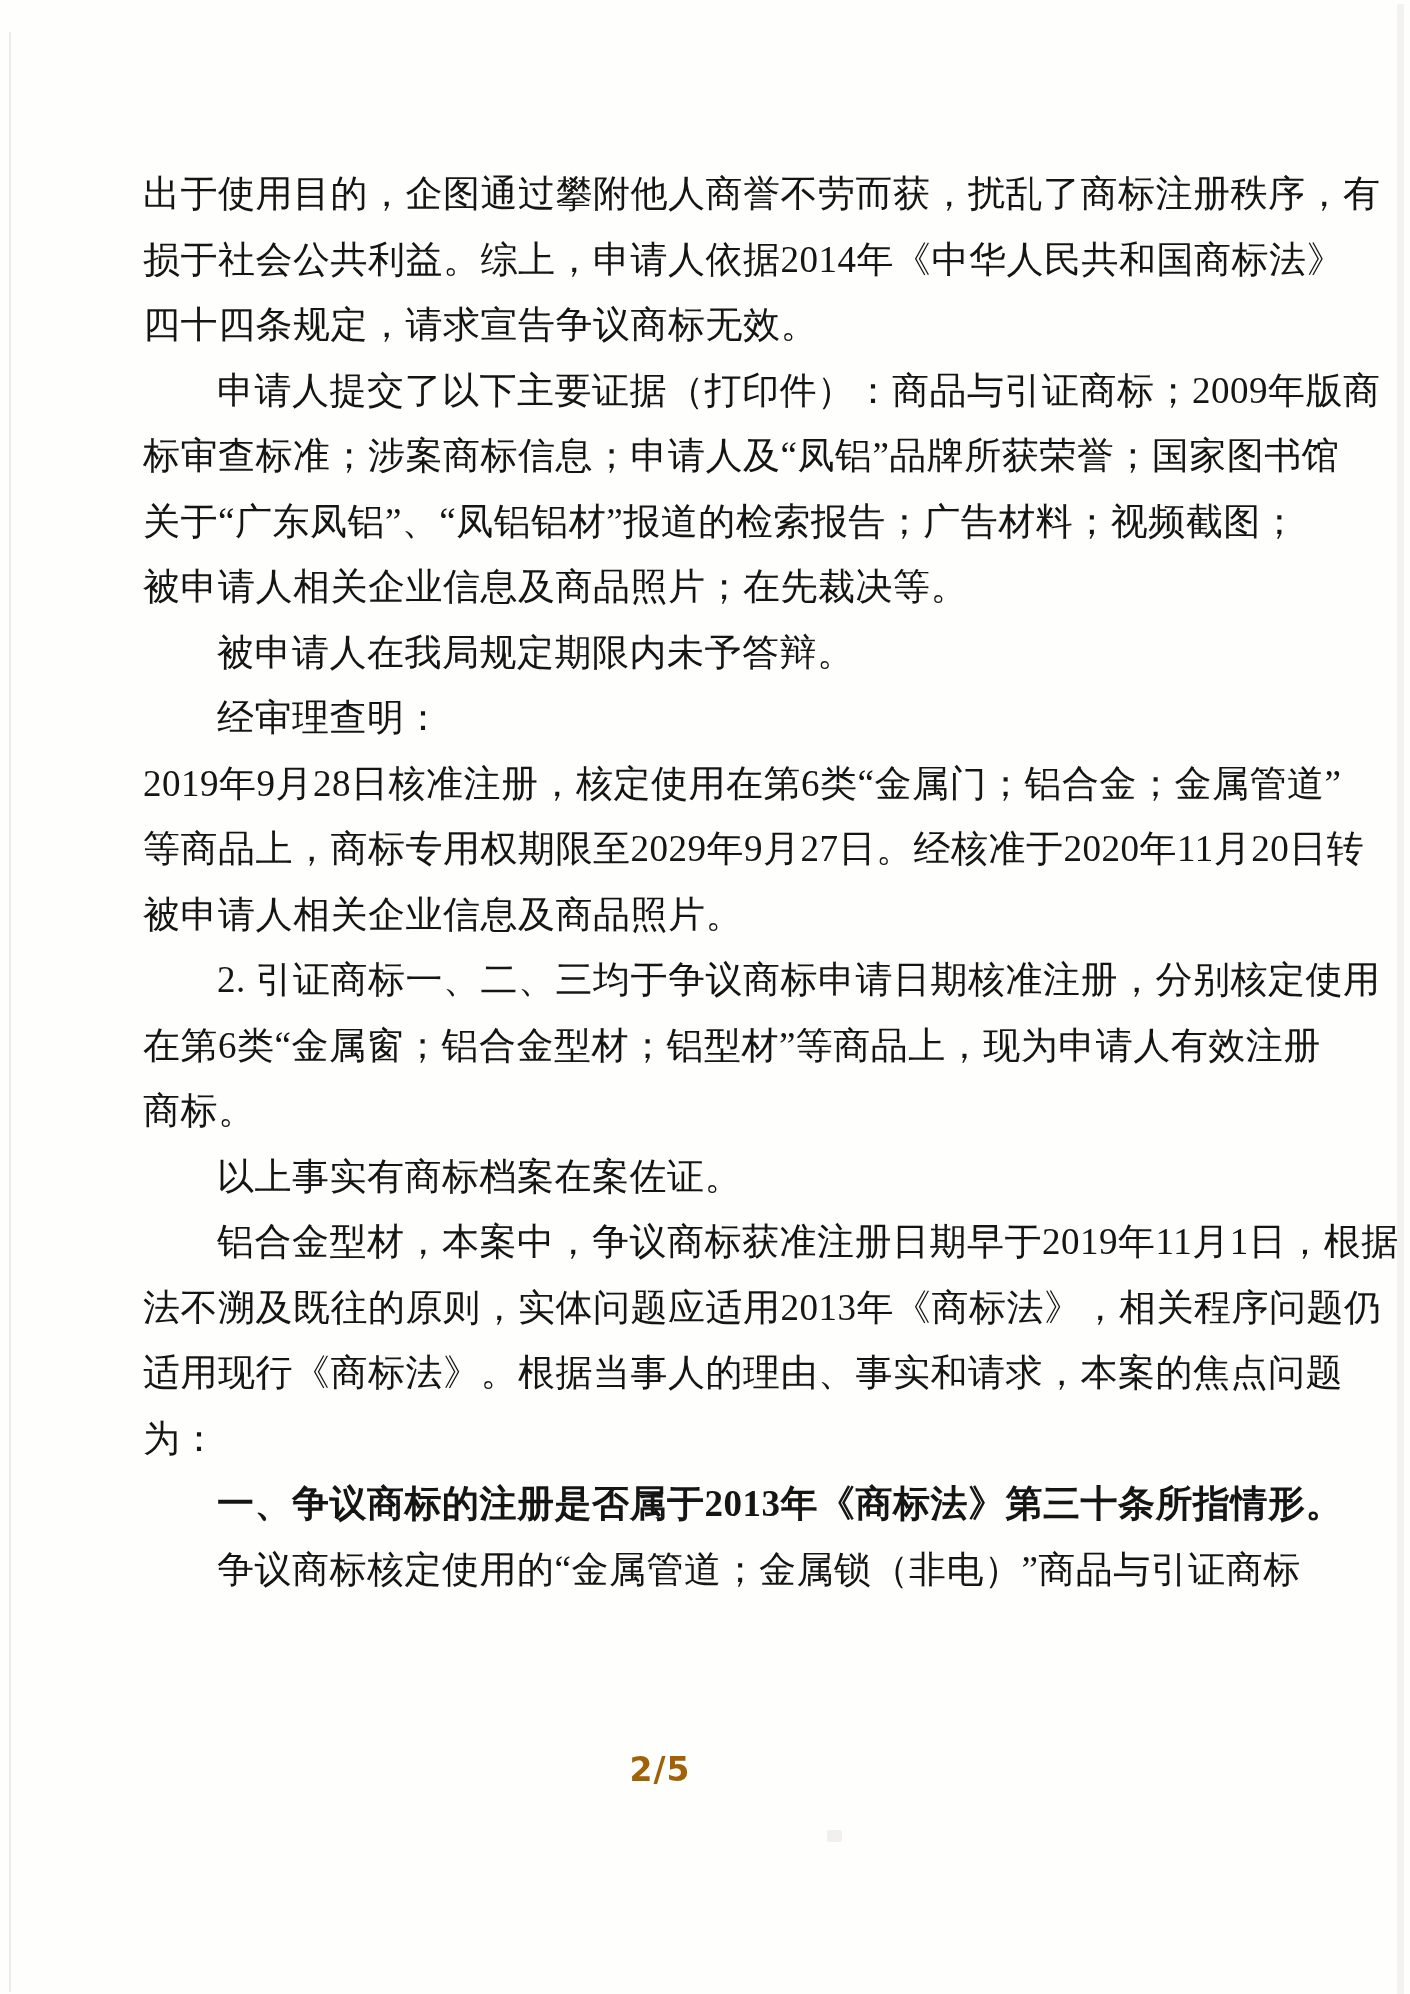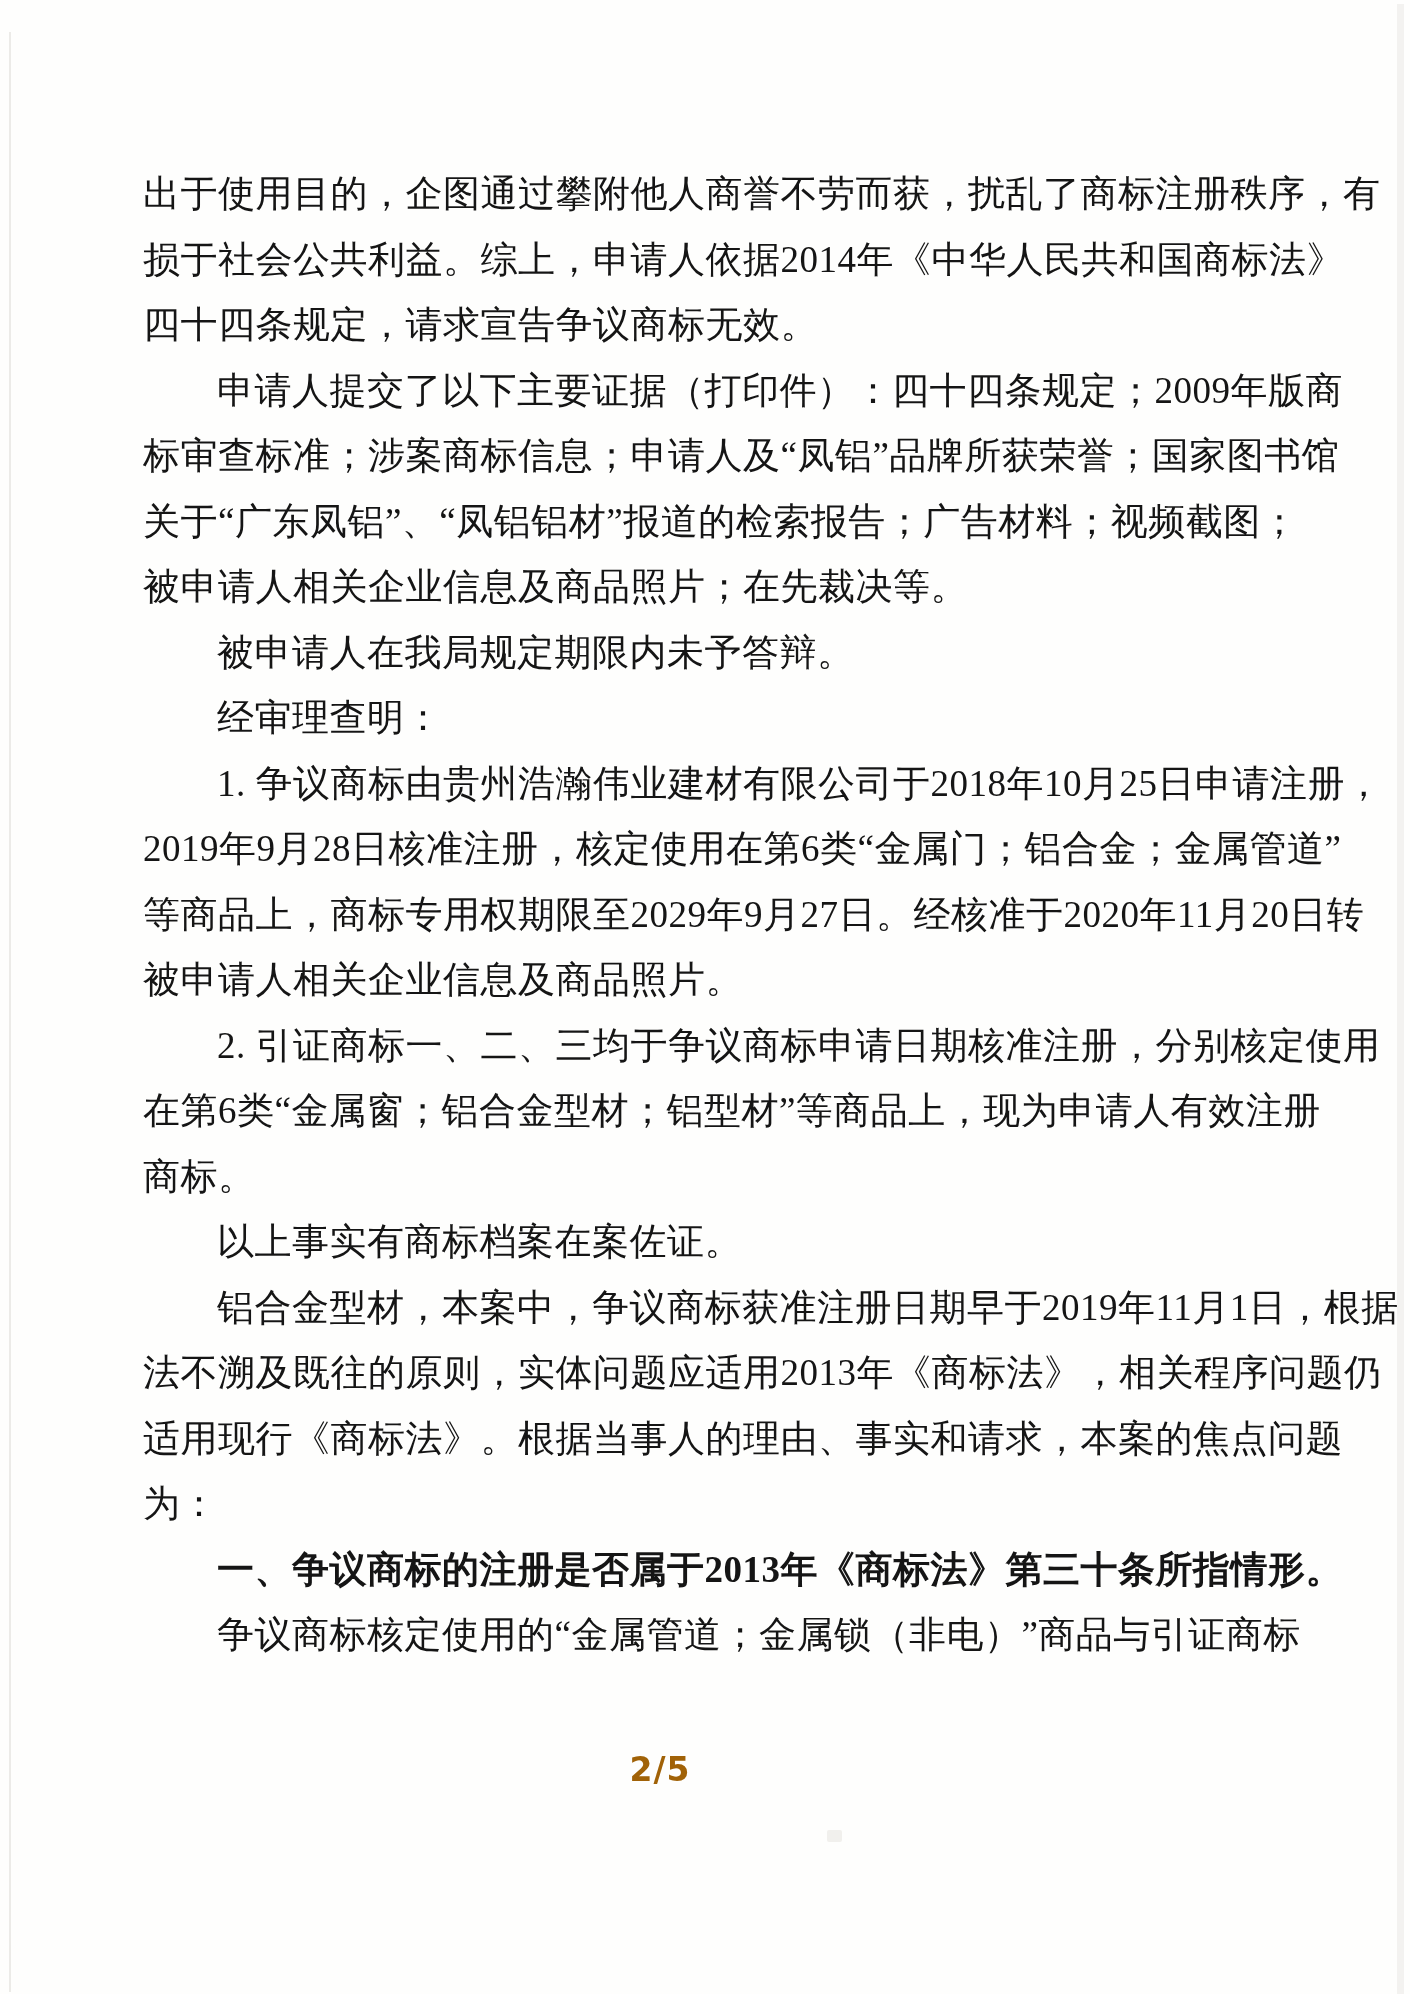--- a/index.html
+++ b/index.html
@@ -74,27 +74,26 @@
 
 <div class="page">
   <div class="scan-edge-left"></div>
   <div class="scan-edge-right"></div>
   <div class="scan-blob"></div>
 
   <div class="content" id="doc-lines">
       <div class="line">出于使用目的，企图通过攀附他人商誉不劳而获，扰乱了商标注册秩序，有</div>
       <div class="line">损于社会公共利益。综上，申请人依据2014年《中华人民共和国商标法》</div>
       <div class="line">四十四条规定，请求宣告争议商标无效。</div>
-      <div class="line indent">申请人提交了以下主要证据（打印件）：四十四条规定；2009年版商</div>
+      <div class="line indent">申请人提交了以下主要证据（打印件）：商品与引证商标；2009年版商</div>
       <div class="line">标审查标准；涉案商标信息；申请人及“凤铝”品牌所获荣誉；国家图书馆</div>
       <div class="line">关于“广东凤铝”、“凤铝铝材”报道的检索报告；广告材料；视频截图；</div>
       <div class="line">被申请人相关企业信息及商品照片；在先裁决等。</div>
       <div class="line indent">被申请人在我局规定期限内未予答辩。</div>
       <div class="line indent">经审理查明：</div>
-      <div class="line indent">1. 争议商标由贵州浩瀚伟业建材有限公司于2018年10月25日申请注册，</div>
       <div class="line">2019年9月28日核准注册，核定使用在第6类“金属门；铝合金；金属管道”</div>
       <div class="line">等商品上，商标专用权期限至2029年9月27日。经核准于2020年11月20日转</div>
       <div class="line">被申请人相关企业信息及商品照片。</div>
       <div class="line indent">2. 引证商标一、二、三均于争议商标申请日期核准注册，分别核定使用</div>
       <div class="line">在第6类“金属窗；铝合金型材；铝型材”等商品上，现为申请人有效注册</div>
       <div class="line">商标。</div>
       <div class="line indent">以上事实有商标档案在案佐证。</div>
       <div class="line indent">铝合金型材，本案中，争议商标获准注册日期早于2019年11月1日，根据</div>
       <div class="line">法不溯及既往的原则，实体问题应适用2013年《商标法》，相关程序问题仍</div>
       <div class="line">适用现行《商标法》。根据当事人的理由、事实和请求，本案的焦点问题</div>

